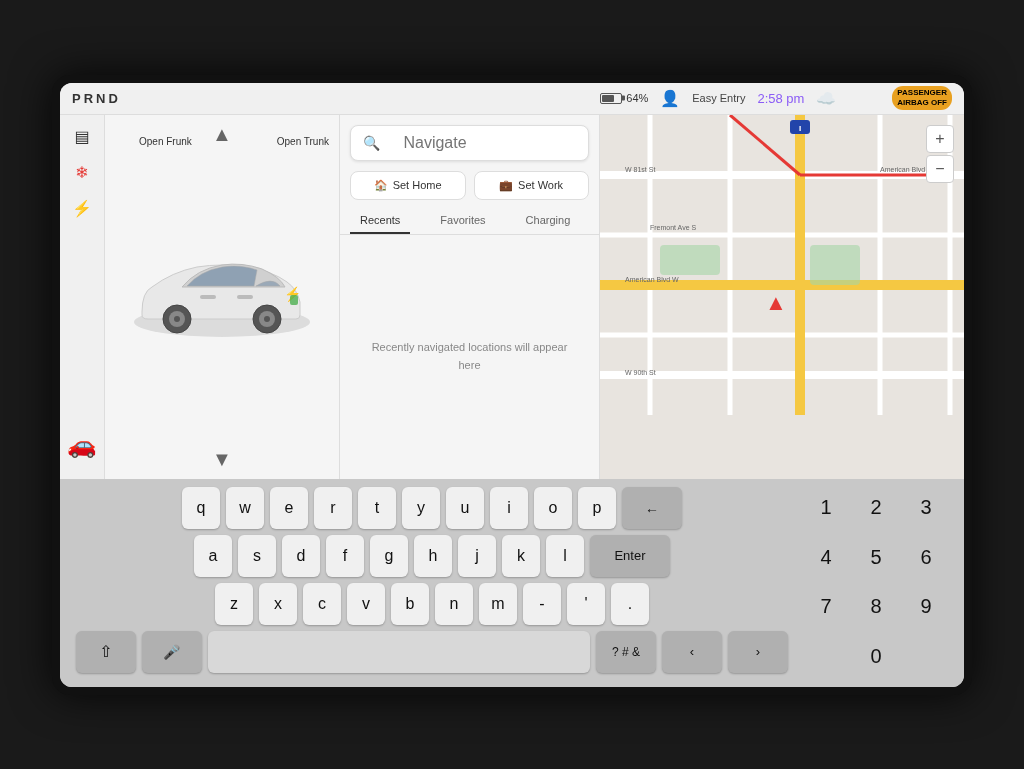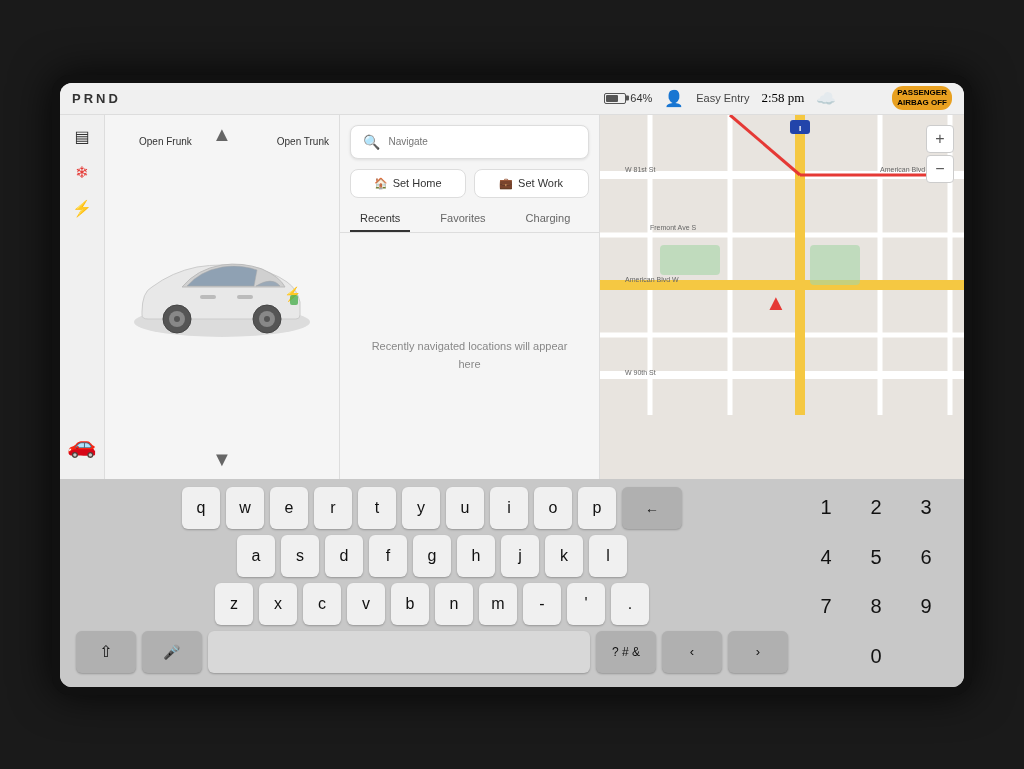--- a/index.html
+++ b/index.html
@@ -99,22 +99,21 @@
       font-size: 11px;
       color: #444;
       display: flex;
       align-items: center;
       gap: 4px;
     }
 
     .time-display {
       font-size: 13px;
       font-weight: 500;
-      color: #000000;
-      font-family: Liberation Serif, serif;
+      color: #8b5cf6;
     }
 
     .weather {
       font-size: 15px;
       color: #444;
       display: flex;
       align-items: center;
       gap: 4px;
       margin-top: 47px;
     }
@@ -218,24 +217,25 @@
     }
 
     .search-icon-wrap {
       color: #666;
       font-size: 14px;
     }
 
     .nav-input {
       border: none;
       outline: none;
-      font-size: 10px;
+      font-size: 16px;
       color: #000000;
       background: transparent;
       flex: 1;
+      margin-left: 15px;
     }
 
     .nav-shortcuts {
       display: flex;
       padding: 0 10px;
       gap: 8px;
       margin-bottom: 8px;
     }
 
     .shortcut-btn {
@@ -638,20 +638,21 @@
         <div class="kb-row">
           <div class="kb-key">a</div>
           <div class="kb-key">s</div>
           <div class="kb-key">d</div>
           <div class="kb-key">f</div>
           <div class="kb-key">g</div>
           <div class="kb-key">h</div>
           <div class="kb-key">j</div>
           <div class="kb-key">k</div>
           <div class="kb-key">l</div>
+          <div class="kb-key enter-key" style="font-size:13px;">Enter</div>
         </div>
 
         <div class="kb-row">
           <div class="kb-key">z</div>
           <div class="kb-key">x</div>
           <div class="kb-key">c</div>
           <div class="kb-key">v</div>
           <div class="kb-key">b</div>
           <div class="kb-key">n</div>
           <div class="kb-key">m</div>

